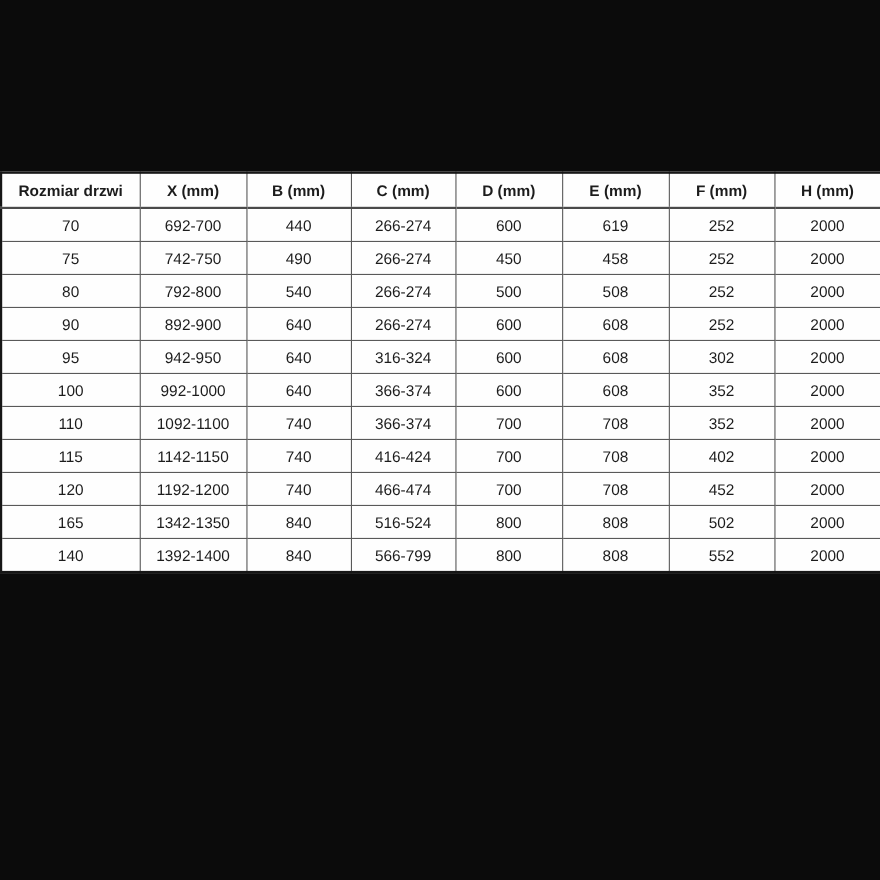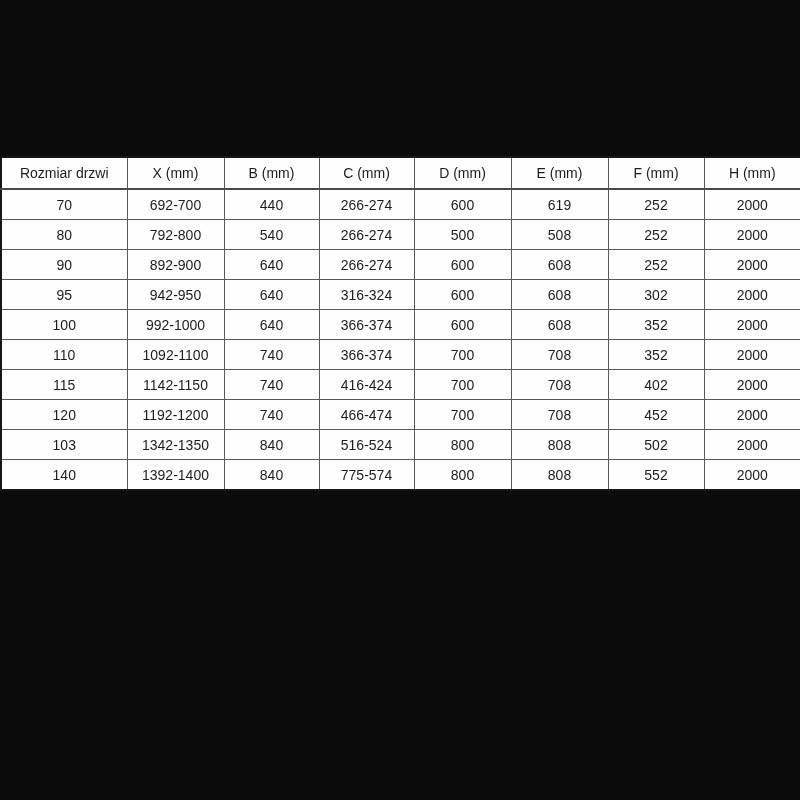--- a/index.html
+++ b/index.html
@@ -33,21 +33,21 @@
     text-align: center;
     vertical-align: middle;
     height: 29px;
     padding: 0 2px;
     font-size: 14px;
     line-height: 1;
     overflow: hidden;
     white-space: nowrap;
   }
   table.size-table thead th {
-    font-weight: normal;
+    font-weight: bold;
     height: 30px;
     border-bottom: 2px solid #4a4a4a;
     margin-top: 32px;
   }
 </style>
 </head>
 <body>
 
 <div class="stage">
   <table class="size-table">
@@ -74,20 +74,30 @@
       </tr>
     </thead>
     <tbody>
         <tr>
           <td>70</td>
           <td>692-700</td>
           <td>440</td>
           <td>266-274</td>
           <td>600</td>
           <td>619</td>
+          <td>252</td>
+          <td>2000</td>
+        </tr>
+        <tr>
+          <td>75</td>
+          <td>742-750</td>
+          <td>490</td>
+          <td>266-274</td>
+          <td>450</td>
+          <td>458</td>
           <td>252</td>
           <td>2000</td>
         </tr>
         <tr>
           <td>80</td>
           <td>792-800</td>
           <td>540</td>
           <td>266-274</td>
           <td>500</td>
           <td>508</td>
@@ -148,34 +158,34 @@
           <td>120</td>
           <td>1192-1200</td>
           <td>740</td>
           <td>466-474</td>
           <td>700</td>
           <td>708</td>
           <td>452</td>
           <td>2000</td>
         </tr>
         <tr>
-          <td>103</td>
+          <td>165</td>
           <td>1342-1350</td>
           <td>840</td>
           <td>516-524</td>
           <td>800</td>
           <td>808</td>
           <td>502</td>
           <td>2000</td>
         </tr>
         <tr>
           <td>140</td>
           <td>1392-1400</td>
           <td>840</td>
-          <td>775-574</td>
+          <td>566-799</td>
           <td>800</td>
           <td>808</td>
           <td>552</td>
           <td>2000</td>
         </tr>
       </tbody>
   </table>
 </div>
 
 </body></html>

